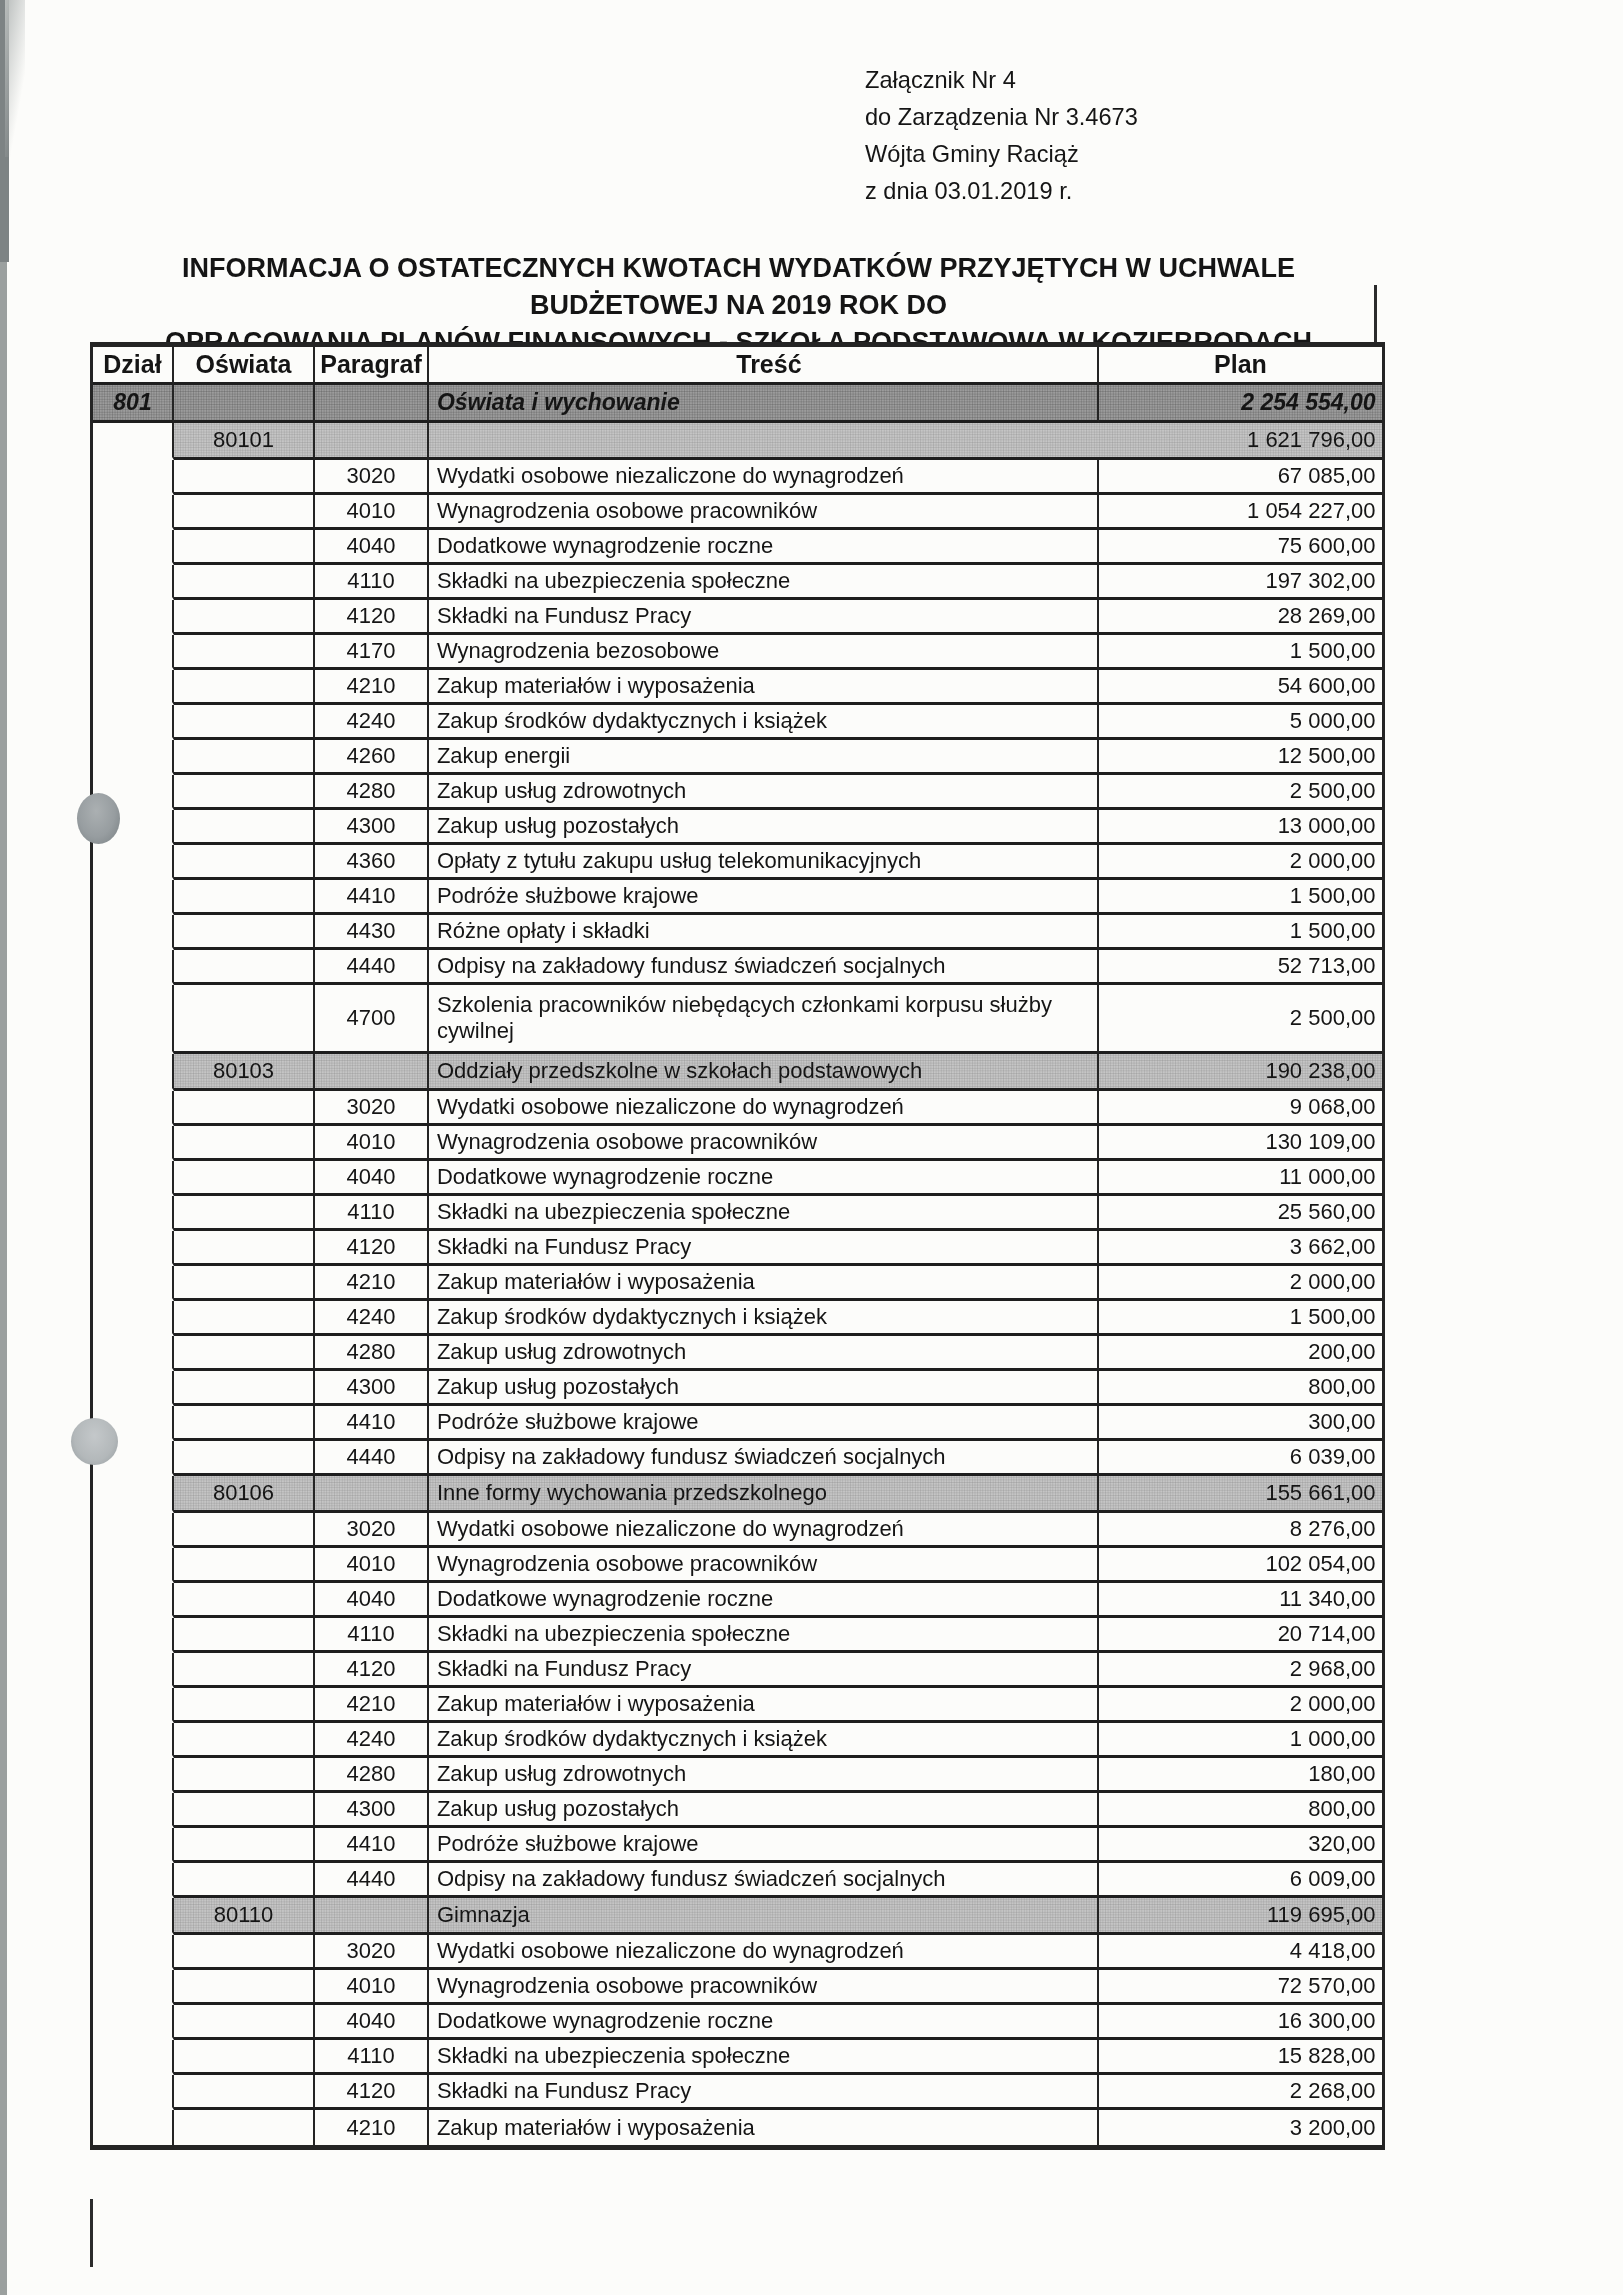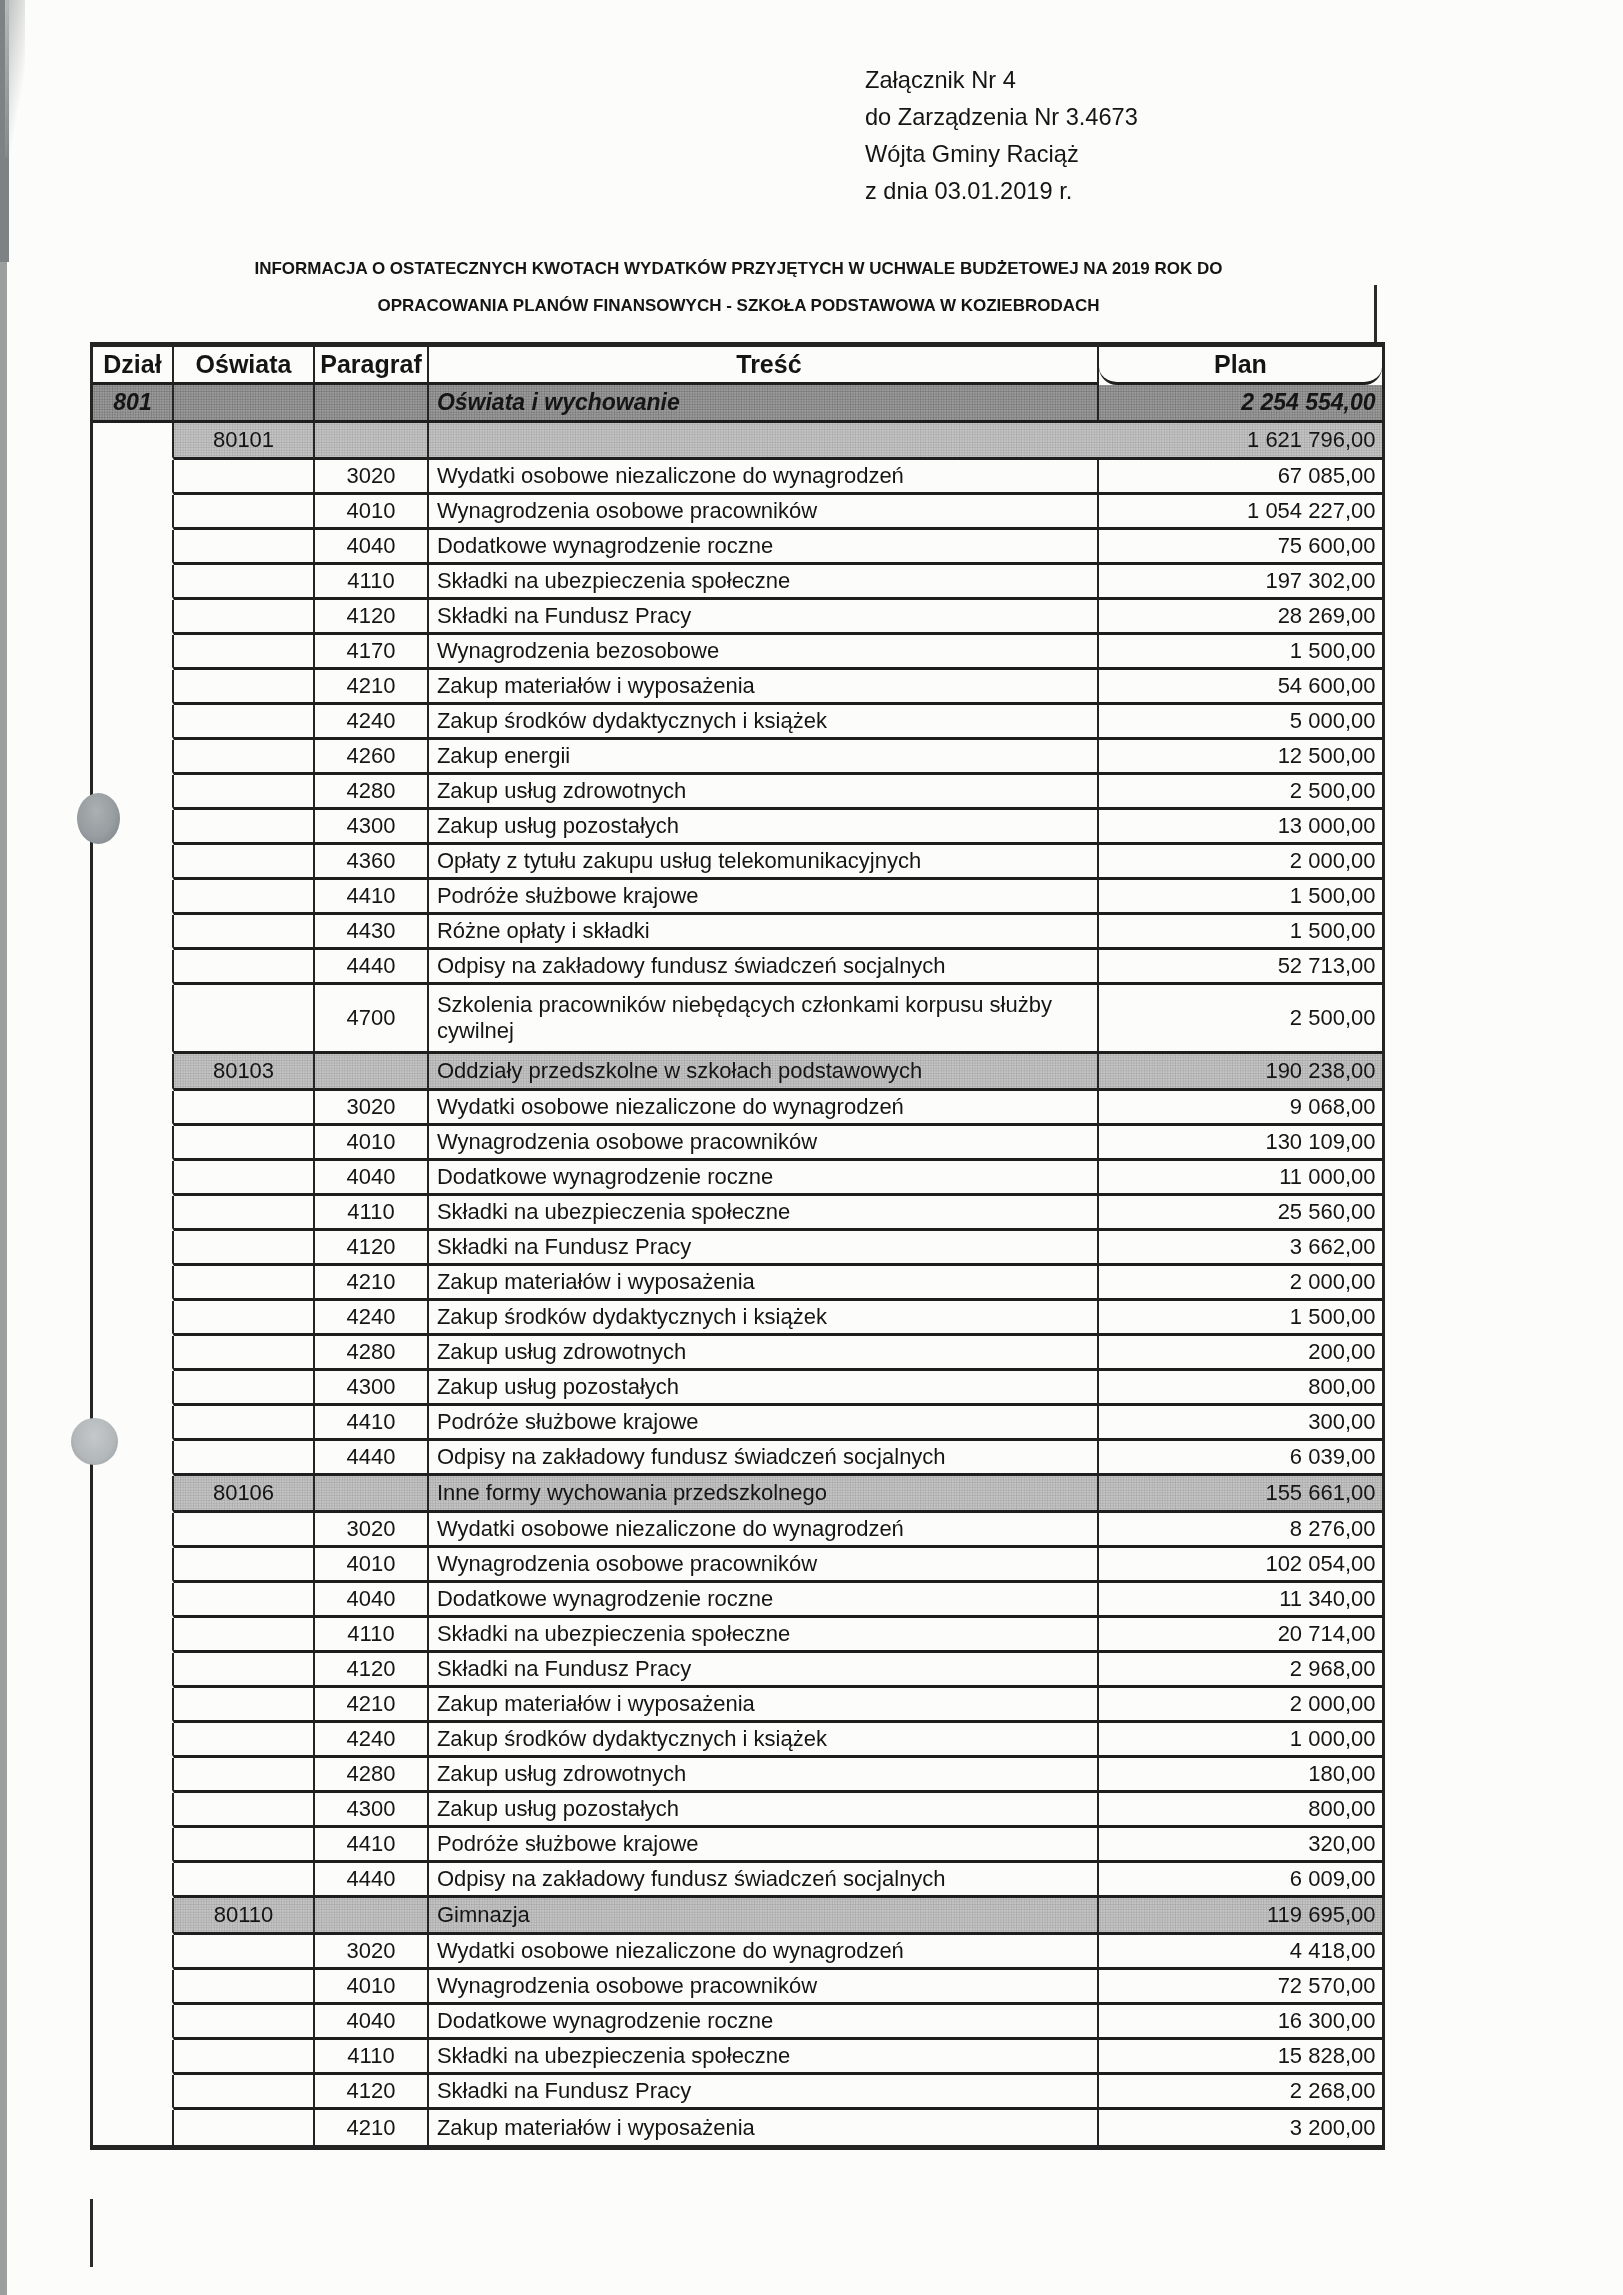--- a/index.html
+++ b/index.html
@@ -22,21 +22,21 @@
     background:radial-gradient(ellipse at 50% 38%, #c4c8ca 0%, #b3b8ba 60%, #939a9d 100%);}
   .vline-ext{position:absolute;width:3.3px;background:#2b2b2b;}
   .vline-ext.right-top{left:1374px;top:285px;height:58px;}
   .vline-ext.left-bottom{left:90px;top:2199px;height:68px;}
 
   
   .attachment{position:absolute;left:865px;top:62px;font-size:23.6px;line-height:37px;letter-spacing:0px;}
 
   
   .doc-title{position:absolute;left:92px;top:250px;width:1293px;text-align:center;
-    font-weight:bold;font-size:17px;line-height:37px;}
+    font-weight:bold;font-size:27px;line-height:37px;}
 
   
   .budget-table{
     position:absolute;left:90px;top:342px;width:1295px;
     box-sizing:border-box;
     border:3.3px solid #242424;border-top-width:5.2px;border-bottom-width:5.2px;
     background:#fcfcfa;
   }
   .trow{display:flex;}
   .cell{box-sizing:border-box;display:flex;align-items:center;font-size:22px;}
@@ -95,21 +95,21 @@
     <div>INFORMACJA O OSTATECZNYCH KWOTACH WYDATKÓW PRZYJĘTYCH W  UCHWALE BUDŻETOWEJ NA 2019 ROK DO</div>
     <div>OPRACOWANIA  PLANÓW FINANSOWYCH  - SZKOŁA PODSTAWOWA W KOZIEBRODACH</div>
   </div>
 
   <div class="budget-table">
     <div class="trow thead">
       <div class="cell c1">Dział</div>
       <div class="cell c2">Oświata</div>
       <div class="cell c3">Paragraf</div>
       <div class="cell c4" style="justify-content:center;padding-left:17px;">Treść</div>
-      <div class="cell c5" style="justify-content:center;padding-right:0;border-radius:18px;">Plan</div>
+      <div class="cell c5" style="justify-content:center;padding-right:0;">Plan</div>
     </div>
     <div id="table-body">
         <div class="trow dzial">
           <div class="cell c1">801</div>
           <div class="cell c2"></div>
           <div class="cell c3"></div>
           <div class="cell c4">Oświata i wychowanie</div>
           <div class="cell c5">2 254 554,00</div>
         </div>
         <div class="trow rozdzial">

